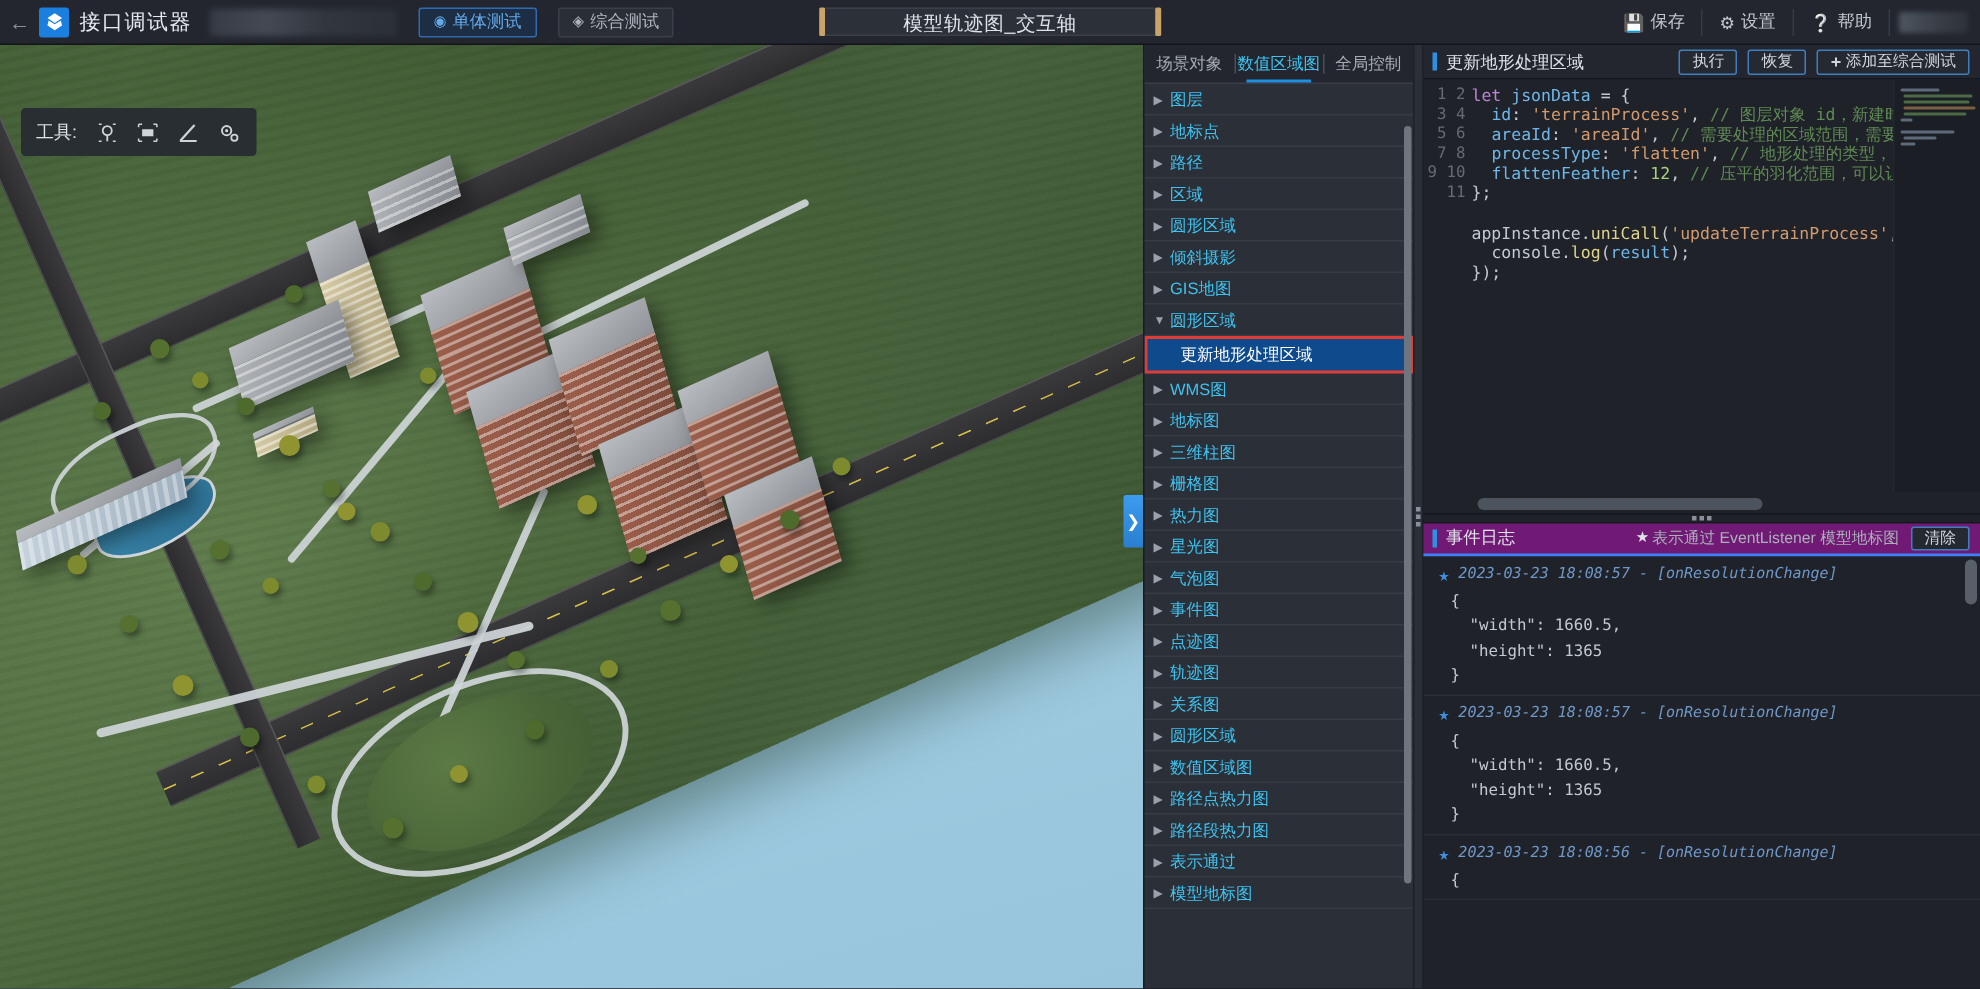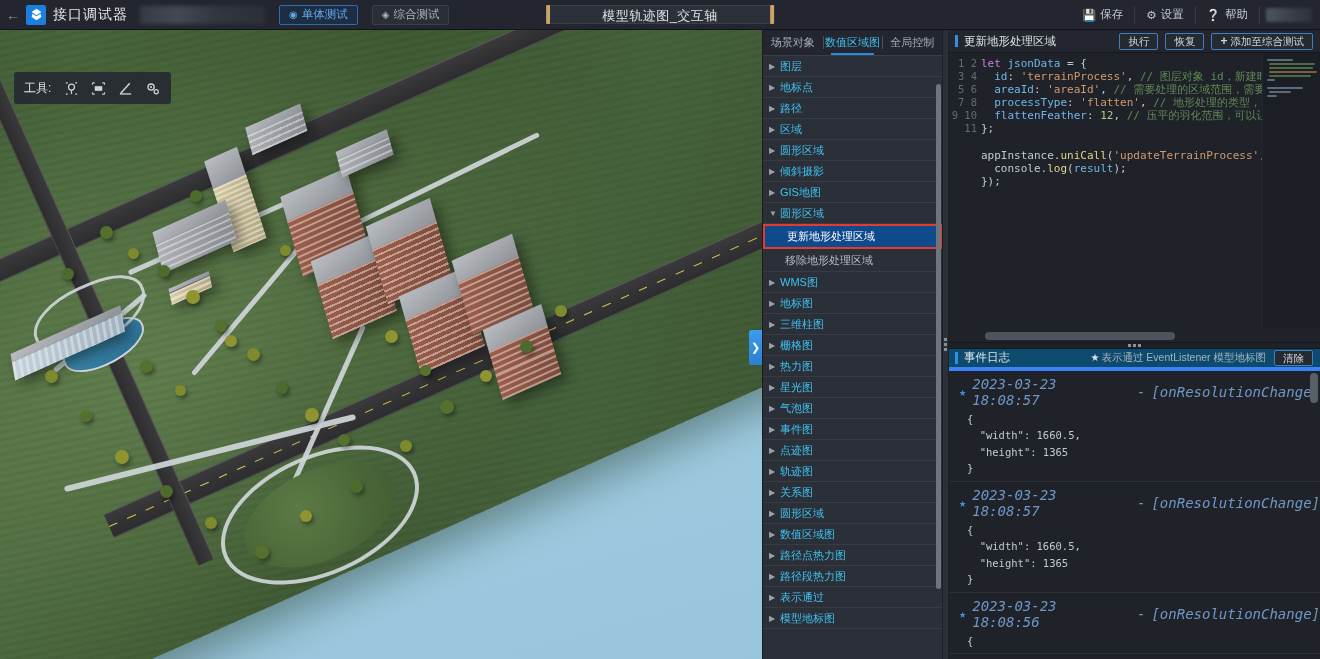--- a/index.html
+++ b/index.html
@@ -260,39 +260,39 @@
     height: 7px; min-height: 7px; background: #1e2128;
     border-top: 1px solid #14171c; border-bottom: 1px solid #14171c;
     display: flex; align-items: center; justify-content: center; cursor: row-resize;
   }
   .hsplit .dots { display: flex; gap: 2px; }
   .hsplit .dots i { width: 3px; height: 3px; background: #8a9099; display: block; }
 
   
   .log-head {
     height: 22px; min-height: 22px; display: flex; align-items: center;
-    background: #0c4a6e; padding-left: 6px; border-bottom: 4px solid #3b82f6;
+    background: #701a75; padding-left: 6px; border-bottom: 2px solid #3b82f6;
   }
   .log-head .bar { width: 3px; height: 12px; background: #2f8fe0; margin-right: 6px; }
   .log-head .ttl { font-size: 11.5px; color: #dfe3e9; }
   .log-head .hint { margin-left: auto; font-size: 10.5px; color: #aab0b9; display:flex; align-items:center; gap:2px; }
   .log-head .star { color: #dfe3e9; font-size: 10px; }
   .log-clear {
     margin-left: 8px; margin-right: 7px; height: 16px; padding: 0 8px;
     font-size: 10.5px; line-height: 14px; background: #252932;
     border: 1px solid #3f7fc0; color: #cfd6de; border-radius: 2px; cursor: pointer;
   }
   .log-body {
     flex: 1; overflow: hidden; position: relative; background: #1f2229;
     font-family: "DejaVu Sans Mono", "Liberation Mono", monospace; font-size: 10.5px;
   }
   .log-entry { border-bottom: 1px solid #2a2e36; padding: 5px 0 4px 10px; }
   .log-top { display: flex; align-items: center; gap: 6px; padding-bottom: 3px; }
   .log-top .star { color: #3f8ddb; font-size: 12px; }
-  .log-meta { color: #6f97c7; font-style: italic; font-size: 14px; }
+  .log-meta { color: #6f97c7; font-style: italic; font-size: 10px; }
   .log-json { color: #c3c9d1; line-height: 16.5px; white-space: pre; padding-left: 8px; }
   .log-scroll {
     position: absolute; right: 2px; top: 2px; width: 8px; height: 30px;
     background: #585f69; border-radius: 4px;
   }
 </style>
 </head>
 <body>
 
 <div class="app">
@@ -509,21 +509,20 @@
           </div>
         <div class="obj-row">
             <span class="caret">▶</span>
             <span>GIS地图</span>
           </div>
         <div class="obj-row open">
             <span class="caret">▼</span>
             <span>圆形区域</span>
           </div>
         <div class="obj-child selected">更新地形处理区域</div>
-        <div class="obj-child">移除地形处理区域</div>
         <div class="obj-row">
             <span class="caret">▶</span>
             <span>WMS图</span>
           </div>
         <div class="obj-row">
             <span class="caret">▶</span>
             <span>地标图</span>
           </div>
         <div class="obj-row">
             <span class="caret">▶</span>

